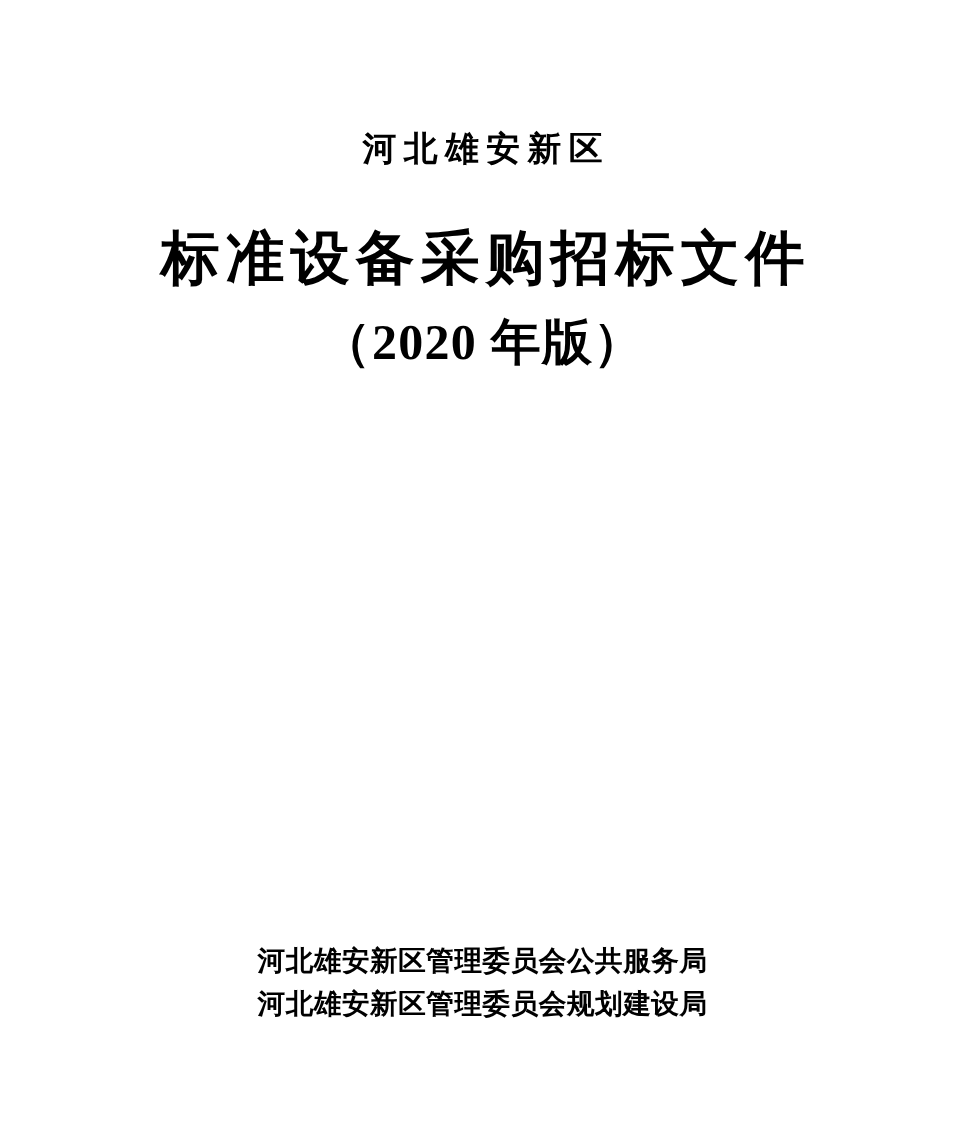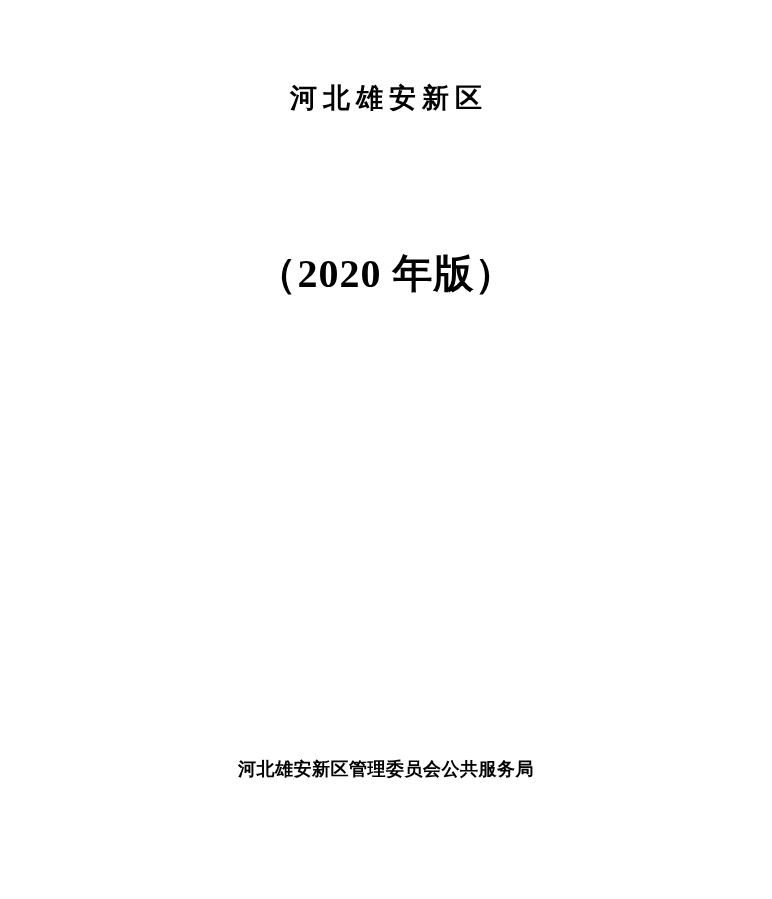--- a/index.html
+++ b/index.html
@@ -16,21 +16,21 @@
     overflow: hidden;
   }
   .page {
     position: relative;
     width: 772px;
     height: 899px;
     box-sizing: border-box;
   }
   .cover-header {
     position: absolute;
-    top: 82px;
+    top: 103px;
     left: 0;
     width: 100%;
     text-align: center;
     font-size: 27px;
     font-weight: bold;
     letter-spacing: 6px;
     text-indent: 6px;
     line-height: 1.2;
   }
   .cover-title {
@@ -57,33 +57,35 @@
     line-height: 1.3;
   }
   .issuer-block {
     position: absolute;
     top: 752px;
     left: 0;
     width: 100%;
     text-align: center;
   }
   .issuer-line {
-    font-size: 18px;
+    font-size: 22px;
     font-weight: bold;
     line-height: 34px;
     letter-spacing: 0.5px;
   }
 </style>
 </head>
 <body>
 
 <div class="page">
 
   <div class="cover-header">河北雄安新区</div>
 
+  <div class="cover-title">标准设备采购招标文件</div>
 
   <div class="cover-subtitle">（2020 年版）</div>
 
   <div class="issuer-block">
     <div class="issuer-line">河北雄安新区管理委员会公共服务局</div>
+    <div class="issuer-line">河北雄安新区管理委员会规划建设局</div>
   </div>
 
 </div>
 
 </body></html>

